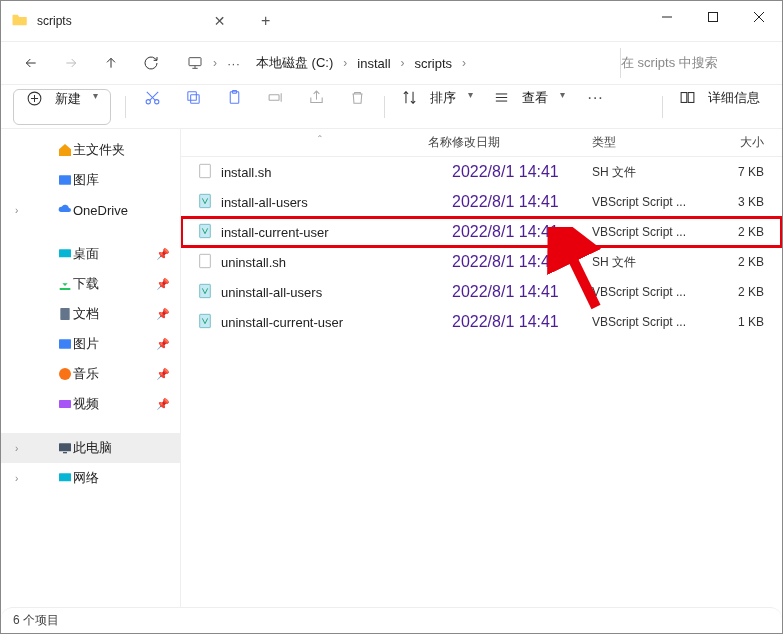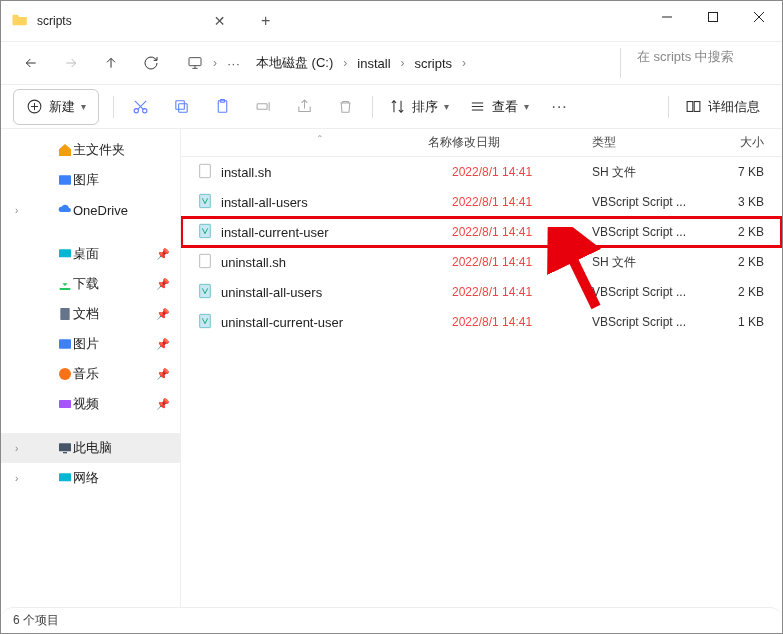--- a/index.html
+++ b/index.html
@@ -19,25 +19,25 @@
 .win-btn svg { width:10px; height:10px; }
 
 
 .addrbar { height:44px; display:flex; align-items:center; padding:0 12px; gap:4px; border-top:1px solid #eee; border-bottom:1px solid #eee; }
 .nav-btn { width:36px; height:36px; display:flex; align-items:center; justify-content:center; color:#888; }
 .nav-btn svg { width:16px; height:16px; }
 .breadcrumb { display:flex; align-items:center; gap:4px; flex:1; padding-left:8px; }
 .bc-item { display:flex; align-items:center; gap:6px; font-size:13px; color:#222; padding:4px 6px; }
 .bc-sep { color:#888; }
 .ellipsis { color:#555; }
-.searchbox { width:150px; height:30px; display:flex; align-items:flex-start; padding:0 16px; font-size:13px; color:#888; border-left:1px solid #ddd; }
+.searchbox { width:150px; height:30px; display:flex; align-items:center; padding:0 0; font-size:13px; color:#888; border-left:1px solid #ddd; }
 
 
 .toolbar { height:44px; display:flex; align-items:center; padding:0 12px; gap:0; border-bottom:1px solid #eee; }
-.tbtn { display:flex; align-items:center; justify-content:center; height:36px; padding:0 10px; gap:6px; font-size:13px; color:#222; }
+.tbtn { display:flex; justify-content:center; height:36px; padding:0 10px; gap:12px; font-size:13px; color:#222; }
 .tbtn.icon-only { padding:0 12px; }
 .tbtn svg { width:17px; height:17px; }
 .newbtn { border:1px solid #ccc; border-radius:6px; padding:0 12px; }
 .tb-gap { width:8px; }
 .tb-sep { width:1px; height:22px; background:#ddd; margin:0 6px; }
 .tb-spacer { flex:1; }
 
 
 .main { flex:1; display:flex; min-height:0; }
 .sidebar { width:180px; border-right:1px solid #eee; display:flex; flex-direction:column; padding-top:6px; overflow:hidden; }
@@ -54,21 +54,21 @@
 .col-type { width:120px; }
 .col-size { width:70px; text-align:right; padding-right:18px; }
 .sort-ind { position:absolute; top:0; left:50%; font-size:8px; color:#888; }
 .col-name-wrap { position:relative; flex:1; }
 
 .filelist { flex:1; position:relative; overflow:auto; }
 .file-row { display:flex; height:30px; align-items:center; font-size:13px; color:#222; padding-left:8px; }
 .file-row.highlighted { outline:3px solid #e7000b; outline-offset:-2px; }
 .fn { flex:1; display:flex; align-items:center; gap:8px; padding-left:8px; overflow:hidden; }
 .fn svg { width:16px; height:16px; flex-shrink:0; }
-.file-row .col-date { color:#ef4444; font-size:12px; }
+.file-row .col-date { color:#4c1d95; font-size:16px; }
 .file-row .col-type { color:#333; font-size:12px; white-space:nowrap; overflow:hidden; text-overflow:ellipsis; }
 .file-row .col-size { color:#333; font-size:12px; }
 
 .arrow-annot { position:absolute; pointer-events:none; }
 
 .statusbar { height:26px; border-top:1px solid #eee; display:flex; align-items:center; padding:0 12px; font-size:12px; color:#444;border-radius:12px; }
 
 
 .ico-folder { fill:#ffd45e; }
 .blue { fill:#3b82f6; }

